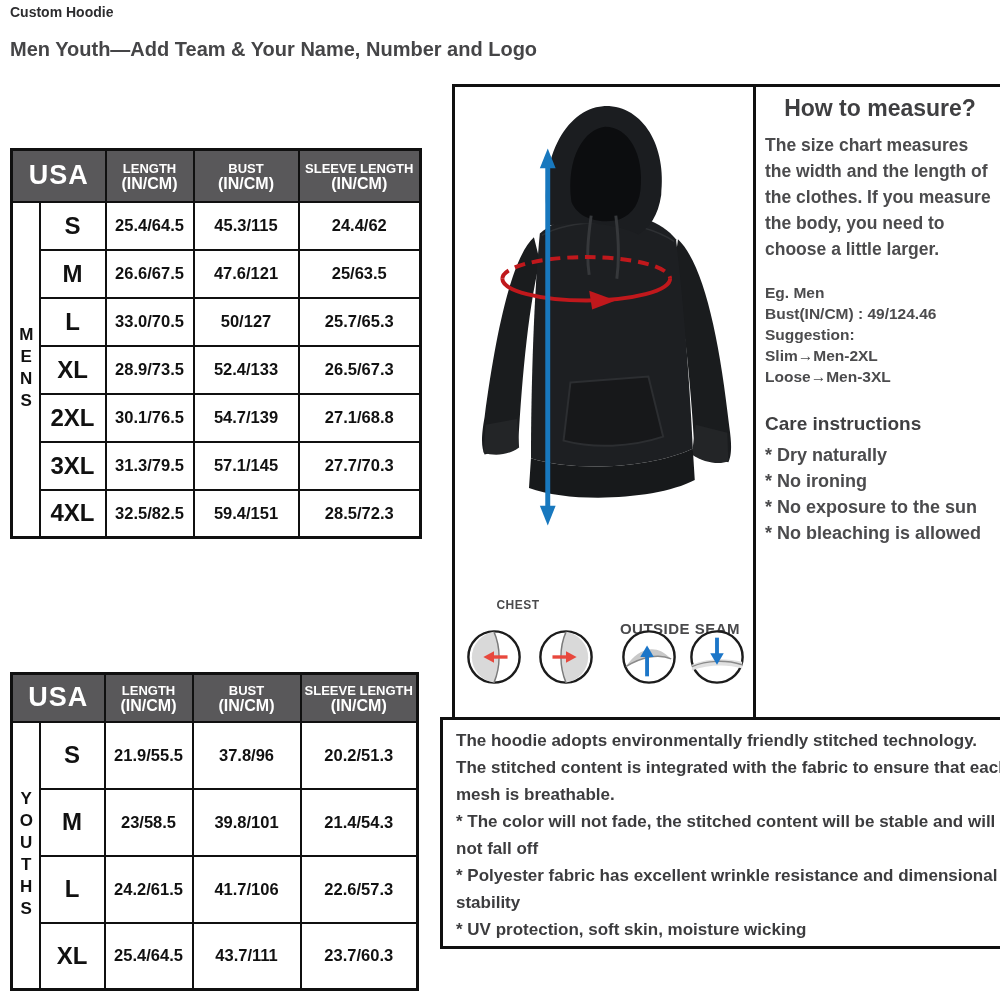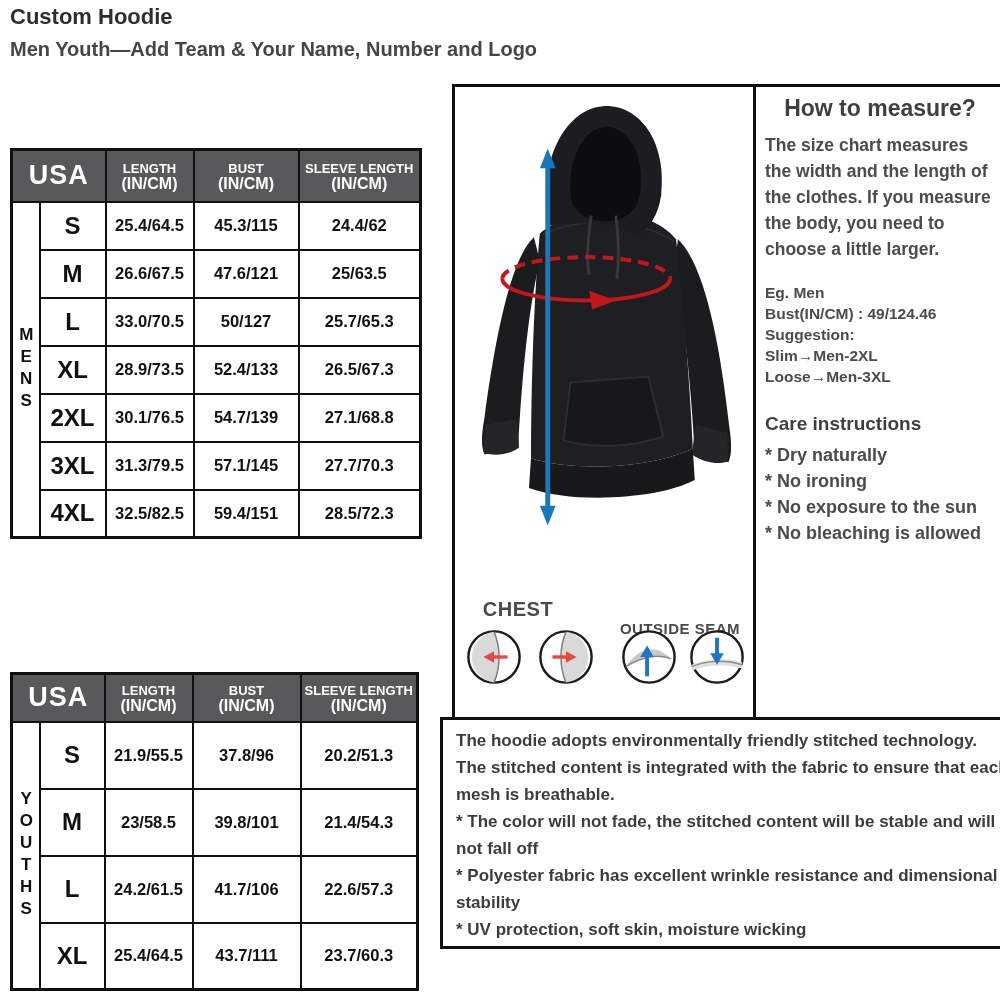--- a/index.html
+++ b/index.html
@@ -1,20 +1,20 @@
 <!DOCTYPE html>
 <html><head>
 <meta charset="utf-8">
 <style>
   html,body{margin:0;padding:0;background:#ffffff;}
   .page{position:relative;width:1000px;height:1000px;background:#fff;overflow:hidden;
         font-family:"Liberation Sans",sans-serif;color:#222;}
 
   
-  .title{position:absolute;left:10px;top:4px;font-size:22px;font-weight:bold;color:#2d2d2f;}
+  .title{position:absolute;left:10px;top:4px;font-size:14px;font-weight:bold;color:#2d2d2f;}
   .subtitle{position:absolute;left:10px;top:38px;font-size:20px;font-weight:bold;color:#454547;}
 
   
   table.size-table{position:absolute;border-collapse:collapse;table-layout:fixed;
                    border:3px solid #101010;background:#fff;}
   table.size-table td,table.size-table th{border:2px solid #101010;padding:0;text-align:center;vertical-align:middle;overflow:hidden;}
   table.size-table tr.head th{background:#59585a;color:#fff;font-weight:bold;}
   th.usa{font-size:27px;letter-spacing:1px;}
   .colhead{font-size:13px;line-height:15px;}
   .colhead .sub{font-size:16px;}
@@ -31,21 +31,21 @@
   table.youths tr.row{height:67px;}
 
   
   .figure-frame{position:absolute;left:452px;top:84px;width:546px;height:633px;
                 border-left:3px solid #101010;border-top:3px solid #101010;}
   .panel-divider{position:absolute;left:298px;top:0;width:0;height:633px;border-left:3px solid #101010;}
 
   .hoodie-svg{position:absolute;left:455px;top:88px;width:296px;height:500px;}
 
   .chest-label{position:absolute;left:468px;top:598px;width:100px;text-align:center;
-               font-size:20px;font-weight:bold;color:#4a4a4c;letter-spacing:.5px;}
+               font-size:12px;font-weight:bold;color:#4a4a4c;letter-spacing:.5px;}
   .seam-label{position:absolute;left:610px;top:620px;width:140px;text-align:center;
               font-size:15px;font-weight:bold;color:#4a4a4c;letter-spacing:.5px;}
   .micon{position:absolute;width:58px;height:58px;}
   .micon.i1{left:465px;top:628px;} .micon.i2{left:537px;top:628px;}
   .micon.i3{left:620px;top:628px;} .micon.i4{left:688px;top:628px;}
 
   
   .measure{position:absolute;left:765px;top:95px;width:230px;color:#4b4b4d;}
   .measure h2{margin:0 0 10px 0;font-size:23px;font-weight:bold;color:#3f3f41;text-align:center;}
   .measure .body{font-size:17.5px;line-height:26px;font-weight:bold;}

